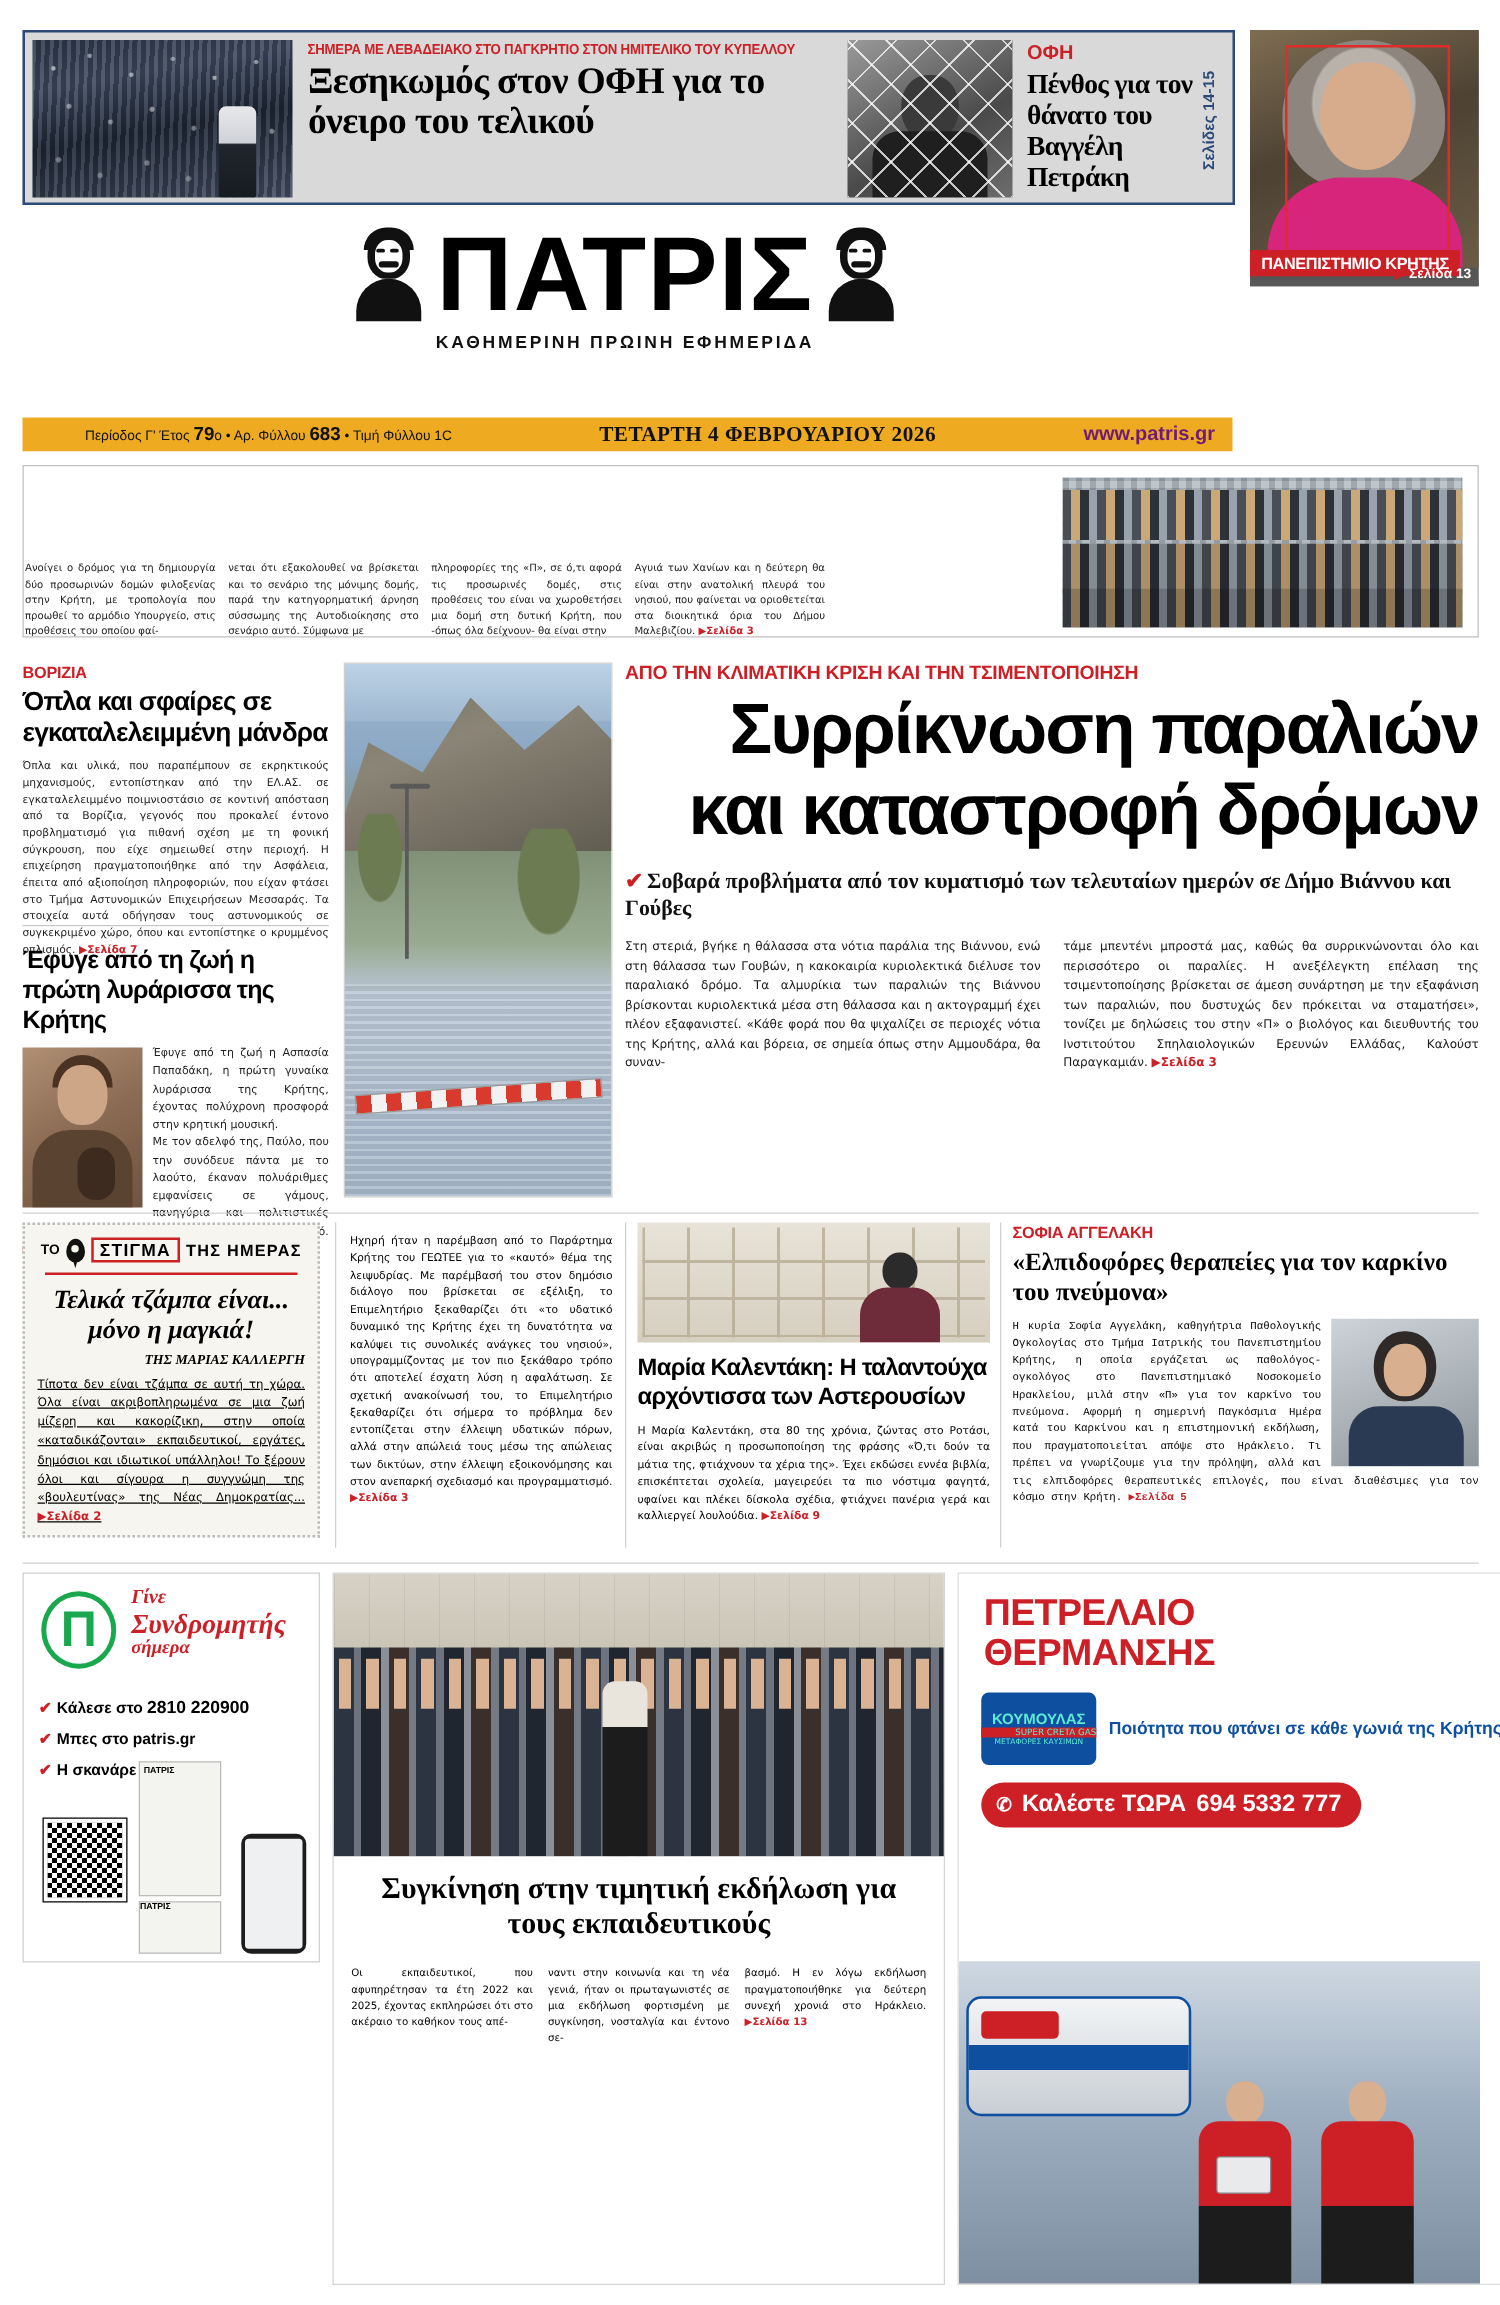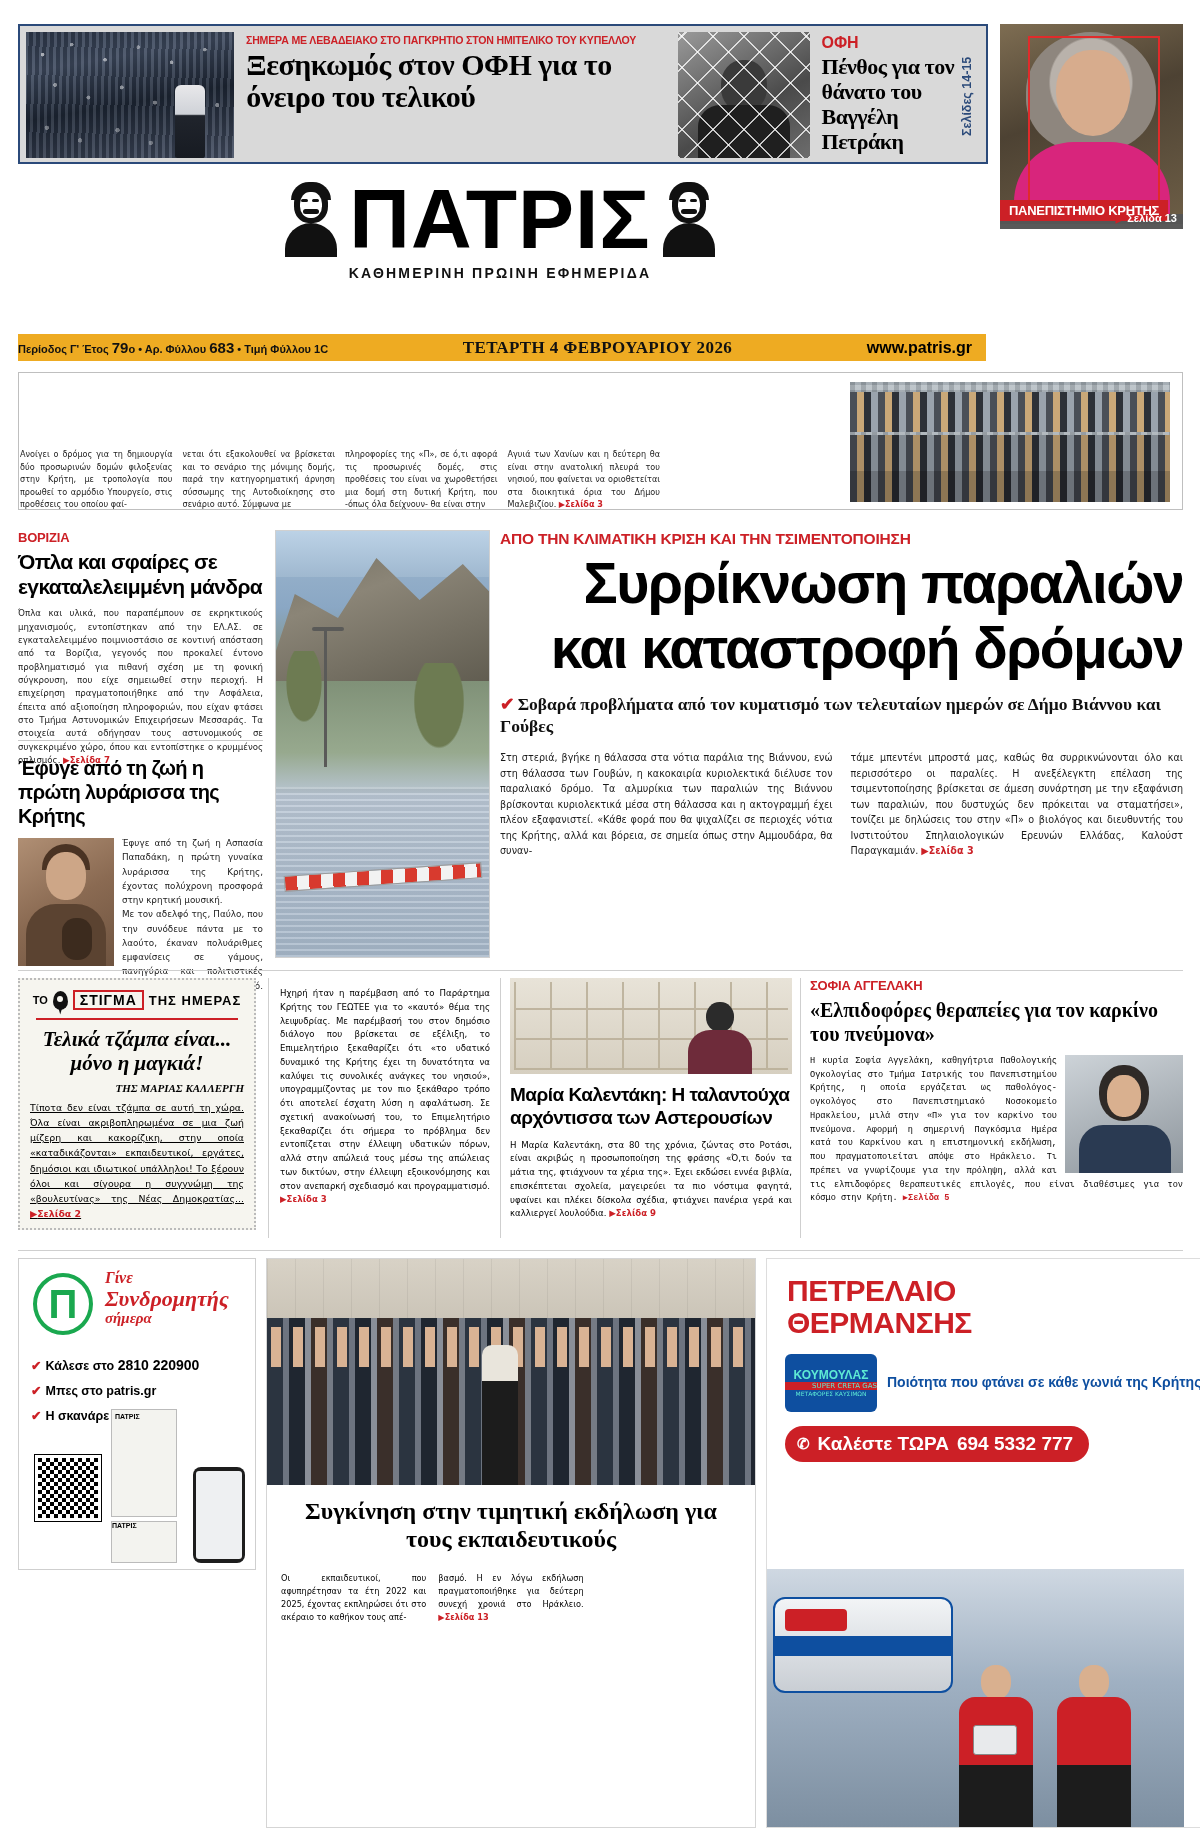--- a/index.html
+++ b/index.html
@@ -112,27 +112,27 @@
      border-radius: 45%; }
   .bust .eye { position:absolute; top:16px; width:7px; height:3px; background:#111; border-radius:2px;}
   .bust .eye.l { left:16px; } .bust .eye.r { left:27px; }
   .bust .must { position:absolute; left:18px; top:26px; width:16px; height:5px; background:#111; border-radius:3px;}
   .mast-sub { font-family:"Liberation Sans",sans-serif; font-weight:bold; font-size:14px;
      letter-spacing: 2.2px; margin-top: 6px; color:#111; }
 
   
   .datebar { position:absolute; left:18px; top:334px; width: 968px; height: 27px;
      background:#eeab22; display:flex; align-items:center; }
-  .db-left { font-family:"Liberation Sans",sans-serif; font-size: 11px;
-     font-weight: bold; color:#111; white-space: nowrap; }
+  .db-left { padding-left: 10px; font-family:"Liberation Sans",sans-serif; font-size: 11px;
+     font-weight: normal; color:#111; white-space: nowrap; margin-left: 40px; }
   .db-left b.big { font-size: 15px; }
   .db-center { flex:1; text-align:center; font-family:"Liberation Serif",serif; font-weight:bold;
      font-size: 17px; letter-spacing: .4px; color:#111; }
   .db-right { padding-right: 14px; font-family:"Liberation Sans",sans-serif; font-weight:bold;
-     font-size: 16px; color:#000000; }
+     font-size: 16px; color:#701a75; }
 
   
   .lead { position:absolute; left:18px; top:372px; width: 1165px; height: 138px;
      border:1px solid #bfbfbf; padding: 9px 12px; display:flex; }
   .lead-main { width: 760px; }
   .lead-kicker { color:#cc2026; font-size: 14.5px; font-weight: bold;
      font-family:"Liberation Sans",sans-serif; letter-spacing:-.3px; }
   .lead-head { font-family:"Liberation Serif",serif; font-weight:bold; font-style:italic;
      font-size: 40px; line-height:1.04; margin-top: 4px; letter-spacing:-.5px; }
   .lead-sub { font-family:"Liberation Serif",serif; font-style:italic; font-size: 15.5px;
@@ -610,20 +610,21 @@
       <div class="wall"></div>
         <div class="ppl"></div>
         <div class="heads"></div>
         <div class="priest"></div>
     </div>
     <div class="bs-cap">
       <h3>Συγκίνηση στην τιμητική εκδήλωση για τους εκπαιδευτικούς</h3>
     </div>
     <div class="bs-cols">
       <p>Οι εκπαιδευτικοί, που αφυπηρέτησαν τα έτη 2022 και 2025, έχοντας εκπληρώσει ότι στο ακέραιο το καθήκον τους απέ-</p>
+      <p>ναντι στην κοινωνία και τη νέα γενιά, ήταν οι πρωταγωνιστές σε μια εκδήλωση φορτισμένη με συγκίνηση, νοσταλγία και έντονο σε-</p>
       <p><span>βασμό. Η εν λόγω εκδήλωση πραγματοποιήθηκε για δεύτερη συνεχή χρονιά στο Ηράκλειο.</span>
         <span class="pgref"><span class="arr">▶</span><span>Σελίδα 13</span></span>
       </p>
     </div>
   </div>
 
   <div class="petad">
     <div class="h1">ΠΕΤΡΕΛΑΙΟ</div>
     <div class="h1" style="padding-top:0">ΘΕΡΜΑΝΣΗΣ</div>
     <div class="brandrow">

